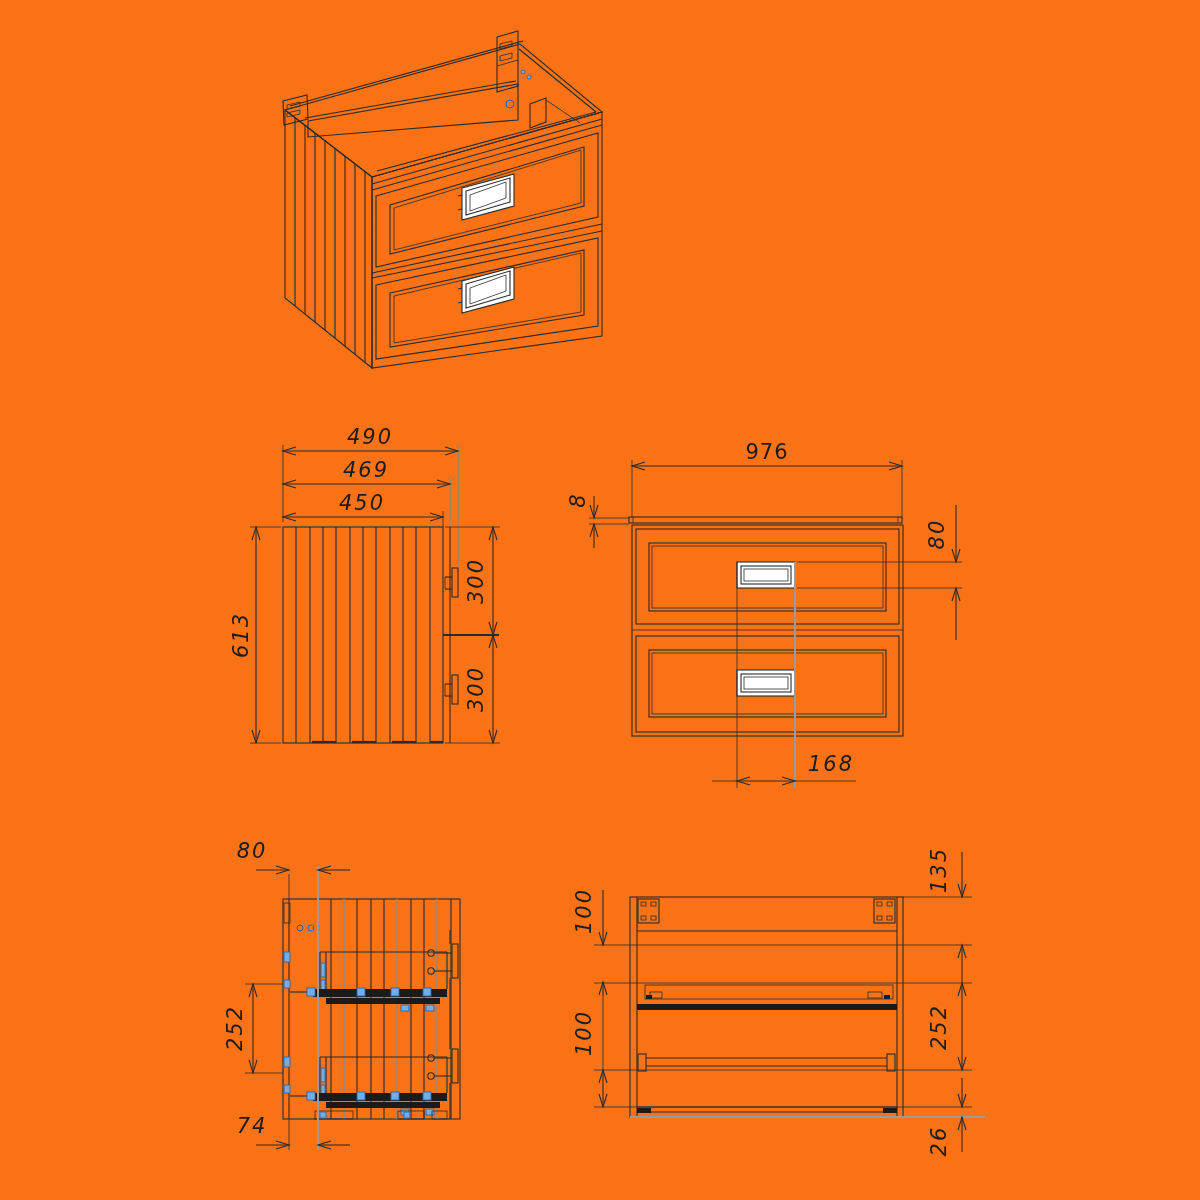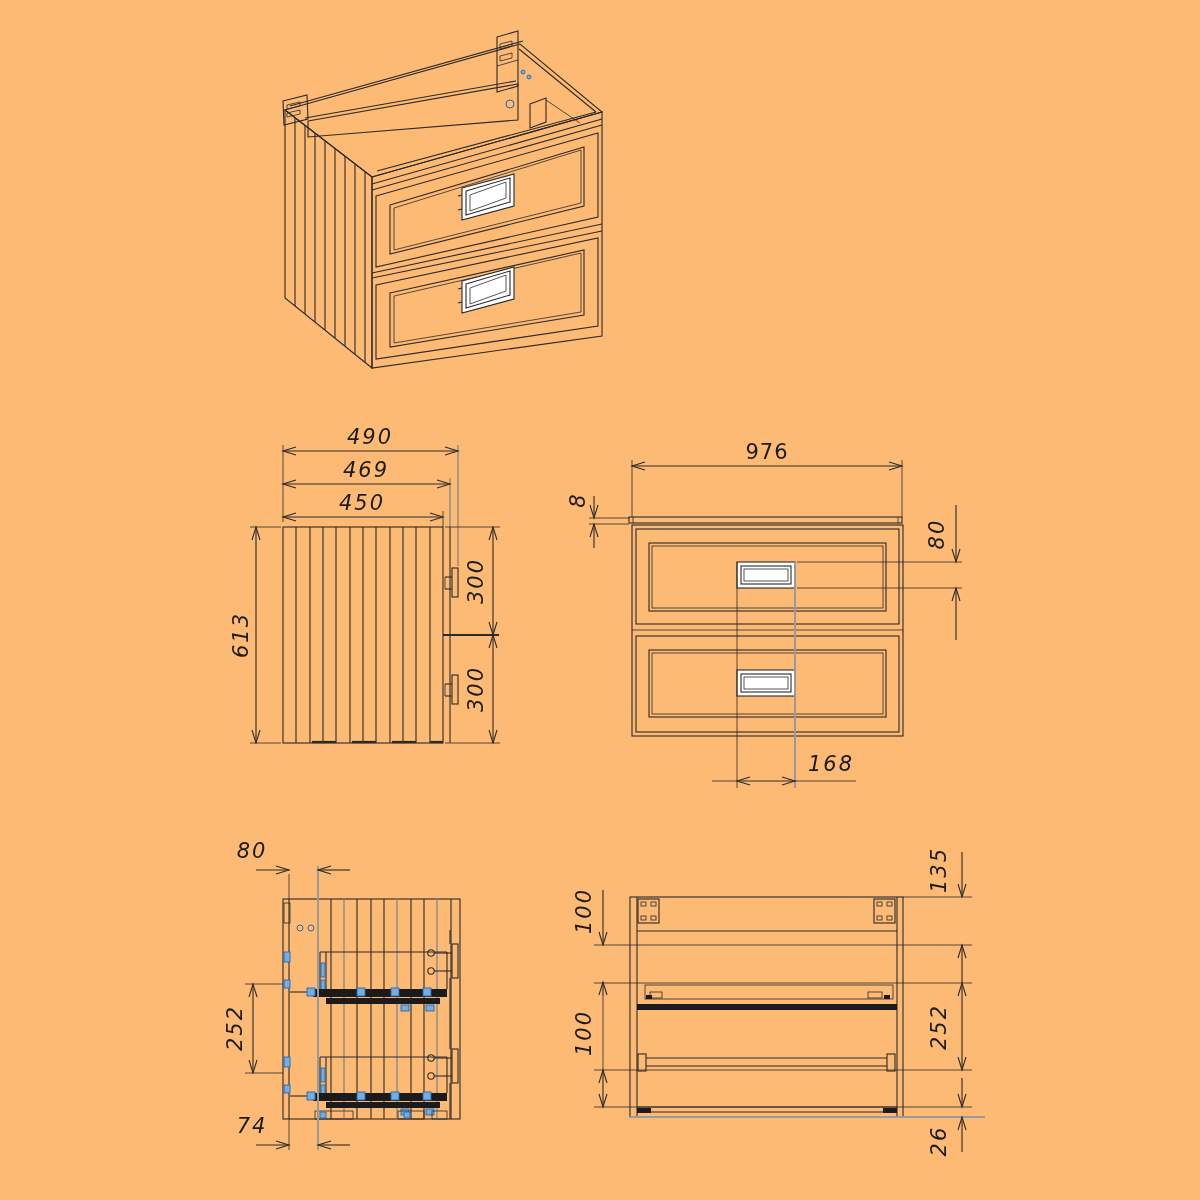--- a/index.html
+++ b/index.html
@@ -1,16 +1,16 @@
 <!DOCTYPE html>
 <html><head>
 <meta charset="utf-8">
 <style>
   html,body{margin:0;padding:0;background:#fff;}
-  #canvas{width:1200px;height:1200px;background:#fdba74;position:relative;overflow:hidden;}
+  #canvas{width:1200px;height:1200px;background:#f97316;position:relative;overflow:hidden;}
   svg *{stroke:#2b2b2b;fill:none;stroke-width:1.1;stroke-linecap:butt;stroke-linejoin:miter;}
   svg .thin{stroke-width:0.8;}
   svg .w2{stroke-width:2.2;}
   svg .gray{stroke:#9a9a9a;stroke-width:2;}
   svg .gray1{stroke:#8a8a8a;stroke-width:1.4;}
   svg .dark{fill:#1b1b1b;stroke:none;}
   svg .blue{fill:#72aee2;stroke:#2b66b0;stroke-width:0.9;}
   svg .bluel{stroke:#2b66b0;fill:none;stroke-width:1;}
   svg .wf{fill:#ffffff;stroke:#2b2b2b;}
   svg text.dim{stroke:none;fill:#1c1c1c;font-family:"DejaVu Sans",sans-serif;font-style:italic;

